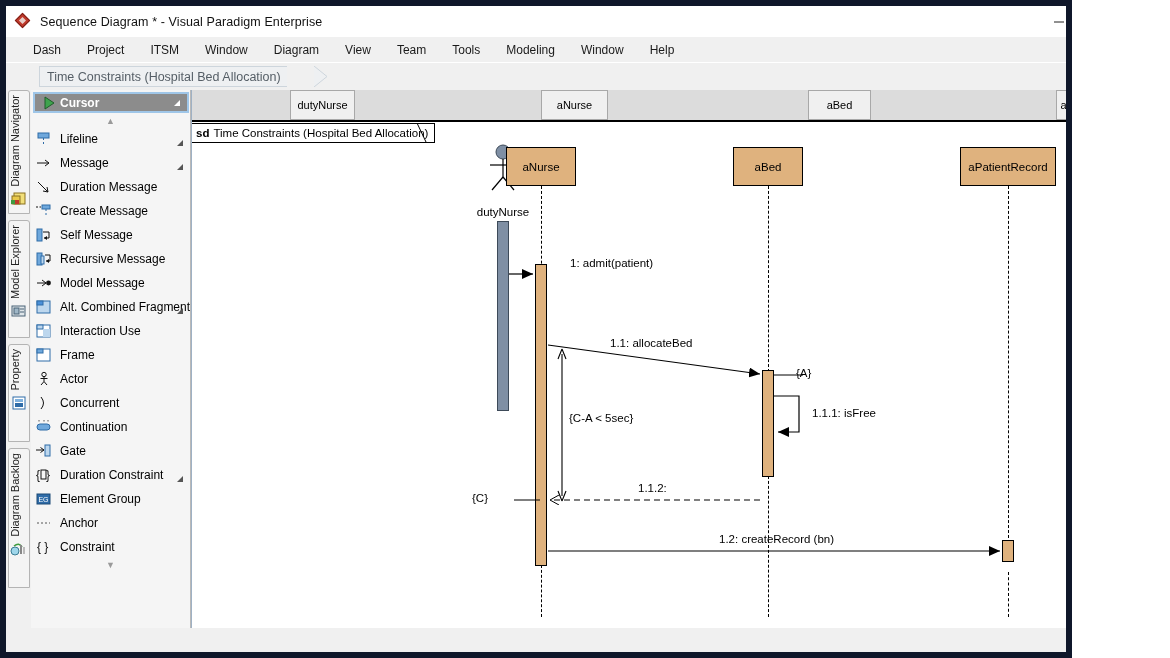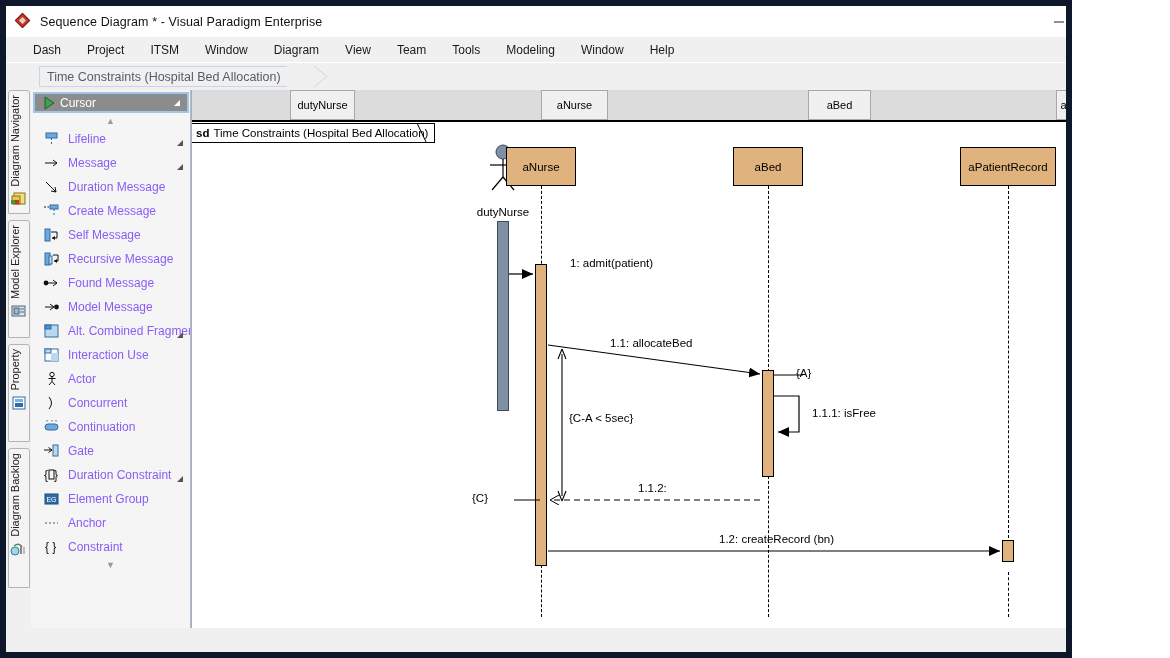--- a/index.html
+++ b/index.html
@@ -109,26 +109,26 @@
   #palette {
     position: absolute; left: 25px; top: 84px; width: 160px; height: 549px;
     background: #f5f5f5;
     border-right: 1px solid #b9b9b9;
     overflow: hidden;
   }
   #palette-header {
     position: absolute; left: 2px; top: 2px; width: 156px; height: 21px;
     background: #8c8c8c;
     border: 2px solid #9fc6e8;
-    display: flex; align-items: center;
+    display: flex; align-items: center; font-weight: bold;
   }
   #palette-header .pl-label { color: #ffffff; font-size: 12px; }
   .pl-row {
     height: 24px; display: flex; align-items: center;
-    padding-left: 12px; font-size: 12px; color: #8b5cf6;
+    padding-left: 4px; font-size: 12px; color: #000000;
     position: relative; cursor: default;
   }
   .pl-ico {
     width: 18px; height: 16px; margin-right: 7px; position: relative; flex: none;
   }
   .pl-label { white-space: nowrap; }
   .pl-corner {
     position: absolute; right: 7px; bottom: 5px;
     width: 0; height: 0;
     border-left: 6px solid transparent;
@@ -427,30 +427,20 @@
         <svg width="18" height="16" viewBox="0 0 18 16">
           <rect x="2" y="2" width="5" height="12" fill="#6fa8dc" stroke="#2f6ca8"></rect>
           <rect x="6" y="5" width="3" height="8" fill="#bdd7ee" stroke="#2f6ca8"></rect>
           <path d="M10 4 h5 v6 h-4" fill="none" stroke="#111"></path>
           <path d="M11 10 l3 -2 v4 z" fill="#111"></path>
         </svg>
       </span>
       <span class="pl-label">Recursive Message</span>
     </div>
 
-    <div class="pl-row">
-      <span class="pl-ico">
-        <svg width="18" height="16" viewBox="0 0 18 16">
-          <circle cx="3" cy="8" r="2.4" fill="#111"></circle>
-          <line x1="5" y1="8" x2="14" y2="8" stroke="#111"></line>
-          <path d="M14 8 L10 5 M14 8 L10 11" stroke="#111" fill="none"></path>
-        </svg>
-      </span>
-      <span class="pl-label">Found Message</span>
-    </div>
 
     <div class="pl-row">
       <span class="pl-ico">
         <svg width="18" height="16" viewBox="0 0 18 16">
           <line x1="2" y1="8" x2="11" y2="8" stroke="#111"></line>
           <path d="M11 8 L7 5 M11 8 L7 11" stroke="#111" fill="none"></path>
           <circle cx="13.5" cy="8" r="2.4" fill="#111"></circle>
         </svg>
       </span>
       <span class="pl-label">Model Message</span>
@@ -472,20 +462,29 @@
       <span class="pl-ico">
         <svg width="18" height="16" viewBox="0 0 18 16">
           <rect x="2" y="2" width="13" height="12" fill="#ffffff" stroke="#2f6ca8"></rect>
           <rect x="2" y="2" width="6" height="4" fill="#bdd7ee" stroke="#2f6ca8"></rect>
           <rect x="8" y="6" width="7" height="8" fill="#bdd7ee"></rect>
         </svg>
       </span>
       <span class="pl-label">Interaction Use</span>
     </div>
 
+    <div class="pl-row">
+      <span class="pl-ico">
+        <svg width="18" height="16" viewBox="0 0 18 16">
+          <rect x="2" y="2" width="13" height="12" fill="#ffffff" stroke="#2f6ca8"></rect>
+          <rect x="2" y="2" width="6" height="4" fill="#6fa8dc" stroke="#2f6ca8"></rect>
+        </svg>
+      </span>
+      <span class="pl-label">Frame</span>
+    </div>
 
     <div class="pl-row">
       <span class="pl-ico">
         <svg width="18" height="16" viewBox="0 0 18 16">
           <circle cx="9" cy="3.5" r="2.2" fill="none" stroke="#111"></circle>
           <line x1="9" y1="5.7" x2="9" y2="10.5" stroke="#111"></line>
           <line x1="5.5" y1="7.5" x2="12.5" y2="7.5" stroke="#111"></line>
           <line x1="9" y1="10.5" x2="6" y2="14" stroke="#111"></line>
           <line x1="9" y1="10.5" x2="12" y2="14" stroke="#111"></line>
         </svg>

